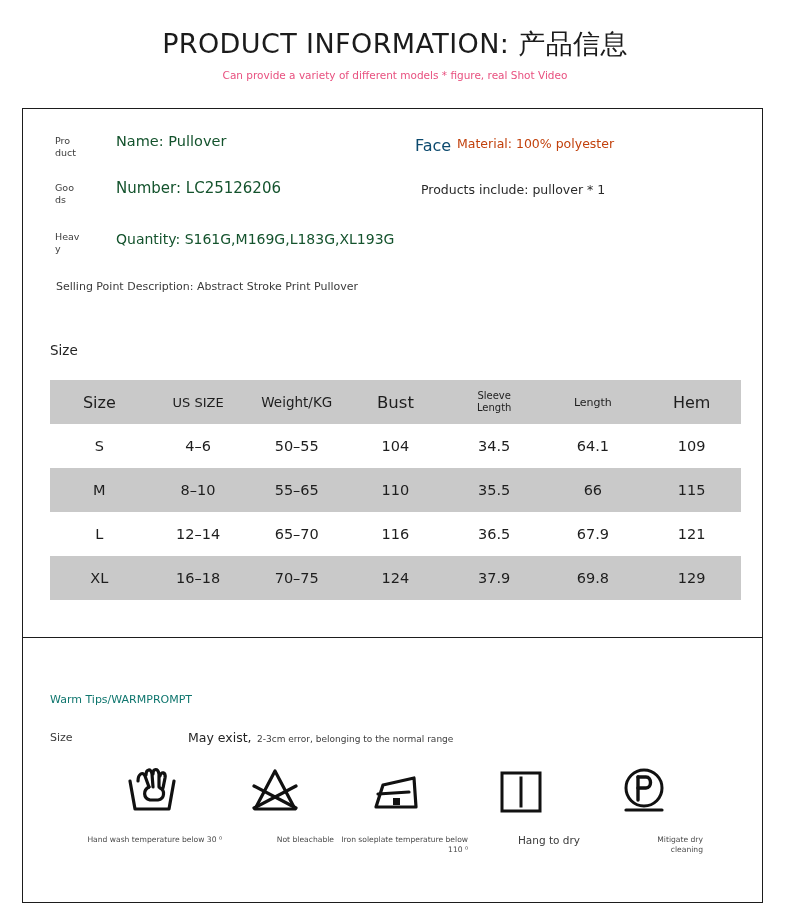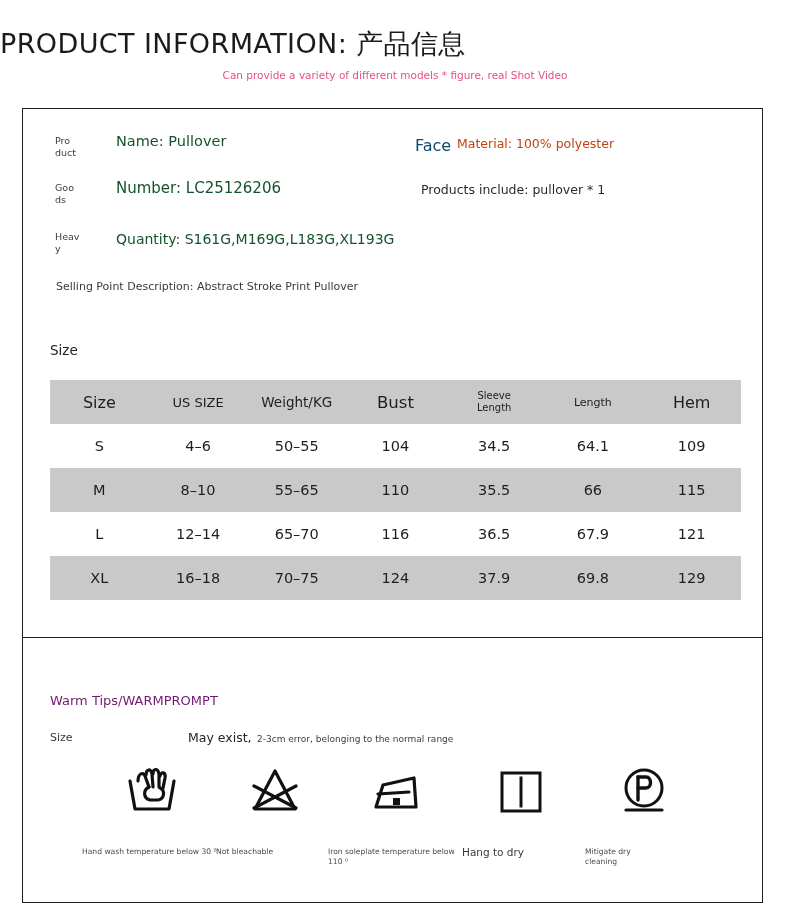--- a/index.html
+++ b/index.html
@@ -15,21 +15,21 @@
     color: #222222;
     overflow: hidden;
   }
 
   
   .page-title {
     position: absolute;
     left: 0;
     top: 26px;
     width: 790px;
-    text-align: left;
+    text-align: center;
     font-size: 27px;
     font-weight: 400;
     letter-spacing: 0.4px;
     color: #1b1b1b;
     white-space: nowrap;
   }
   .page-subtitle {
     position: absolute;
     left: 0;
     top: 69px;
@@ -170,22 +170,22 @@
     width: 100%;
     height: 0;
     border-top: 1.3px solid #1d1d1d;
   }
 
   
   .tips-title {
     position: absolute;
     left: 27px;
     top: 584px;
-    font-size: 13px;
-    color: #701a75;
+    font-size: 11px;
+    color: #0f766e;
   }
   .tips-size-label {
     position: absolute;
     left: 27px;
     top: 622px;
     font-size: 11px;
     color: #3a3a3a;
   }
   .tips-exist {
     position: absolute;
@@ -219,25 +219,25 @@
     flex-direction: column;
     align-items: center;
   }
   .care-glyph {
     height: 62px;
     display: flex;
     align-items: center;
     justify-content: center;
   }
   .care-caption {
-    margin-top: 26px;
+    margin-top: 14px;
     font-size: 7.6px;
     line-height: 10px;
     color: #4a4a4a;
-    text-align: left;
+    text-align: right;
     width: 118px;
   }
   .care-caption.wide { width: 140px; }
   .care-caption.big { font-size: 10.5px; color: #3a3a3a; }
 </style>
 </head>
 <body>
 
 <div class="page-title">PRODUCT INFORMATION: 产品信息</div>
 <div class="page-subtitle">Can provide a variety of different models * figure, real Shot Video</div>

